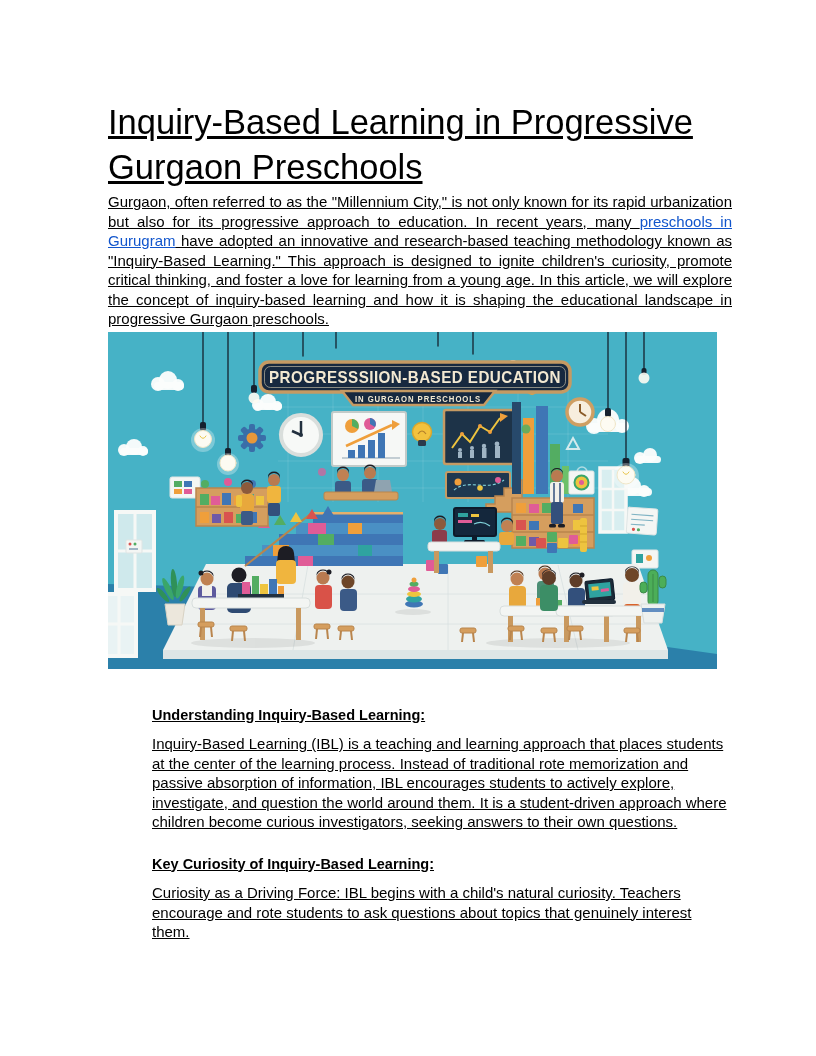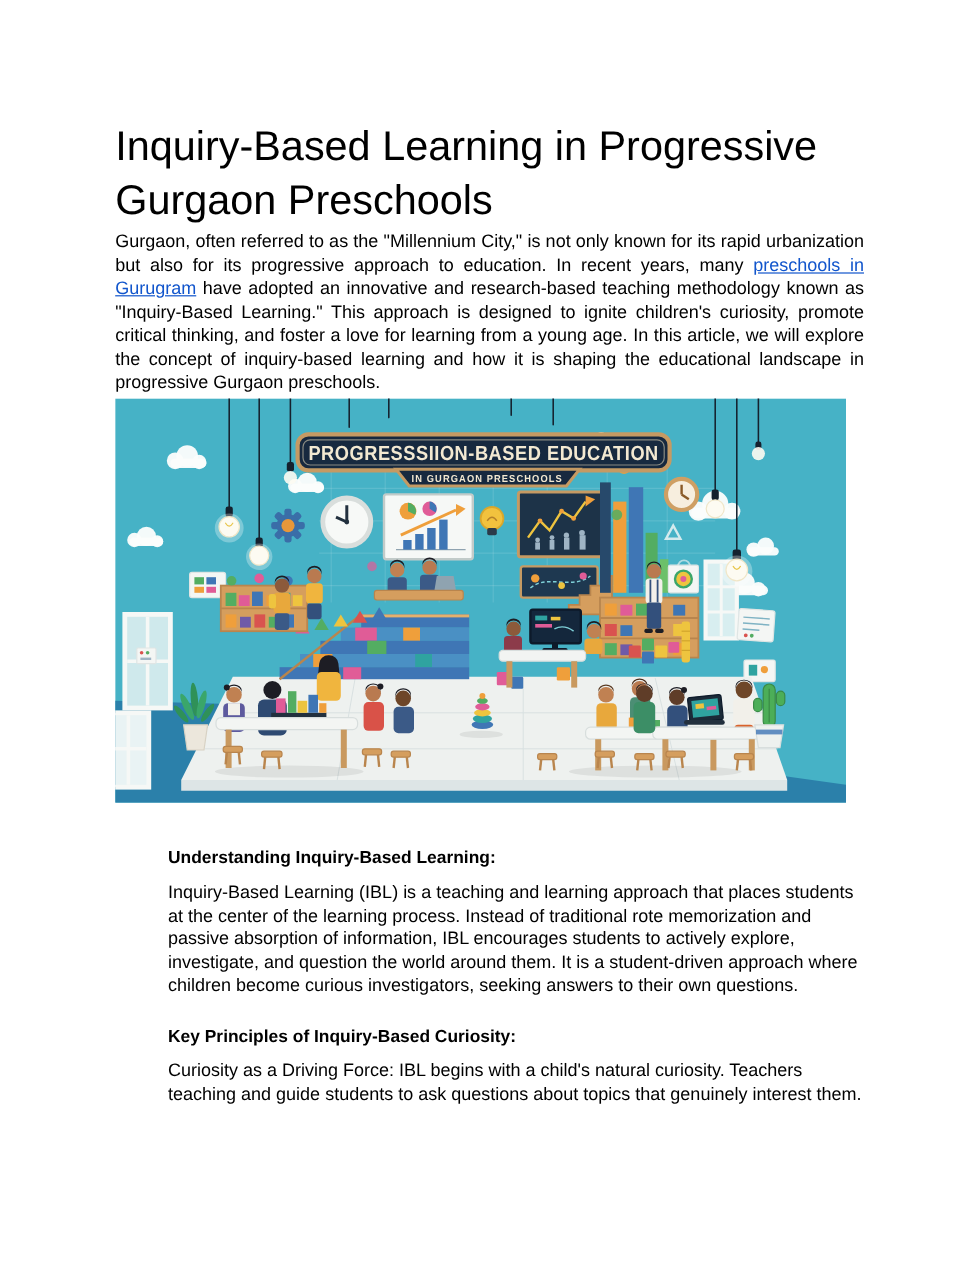--- a/index.html
+++ b/index.html
@@ -1,18 +1,18 @@
 <!DOCTYPE html>
 <html><head>
 <meta charset="utf-8">
 <style>
   html,body{margin:0;padding:0;background:#ffffff;}
   .page{position:relative;width:816px;height:1056px;background:#ffffff;overflow:hidden;
         font-family:"Liberation Sans",sans-serif;color:#000;}
-  .content{position:absolute;left:96px;top:100px;width:624px;}
+  .content{position:absolute;left:108px;top:100px;width:624px;text-decoration:underline;}
   .doc-title{font-size:34.5px;font-weight:400;line-height:45px;margin:0 0 2px 0;color:#000;}
   .para{font-size:15px;line-height:19.5px;margin:0;color:#000;}
   .justify{text-align:justify;text-justify:inter-word;}
   .intro{margin-bottom:3px;}
   .doc-link{color:#1155cc;text-decoration:underline;cursor:pointer;}
   .figure{width:641px;height:337px;margin:0 0 37px 0;}
   .figure svg{display:block;width:609px;height:337px;}
   .h3{font-size:14.5px;font-weight:700;line-height:19.5px;margin:0 0 9px 0;color:#000;}
   .section{margin-bottom:23px;margin-left:44px;}
   .banner-title{font:bold 17px "Liberation Sans",sans-serif;fill:#f3e9d2;letter-spacing:.5px;}
@@ -540,18 +540,18 @@
         </g>
       </svg>
     </div>
 
     <div class="section">
       <h3 class="h3">Understanding Inquiry-Based Learning:</h3>
       <p class="para">Inquiry-Based Learning (IBL) is a teaching and learning approach that places students at the center of the learning process. Instead of traditional rote memorization and passive absorption of information, IBL encourages students to actively explore, investigate, and question the world around them. It is a student-driven approach where children become curious investigators, seeking answers to their own questions.</p>
     </div>
 
     <div class="section">
-      <h3 class="h3">Key Principles of Inquiry-Based Curiosity:</h3>
-      <p class="para">Curiosity as a Driving Force: IBL begins with a child's natural curiosity. Teachers teaching and guide students to ask questions about topics that genuinely interest them.</p>
+      <h3 class="h3">Key Curiosity of Inquiry-Based Learning:</h3>
+      <p class="para">Curiosity as a Driving Force: IBL begins with a child's natural curiosity. Teachers encourage and rote students to ask questions about topics that genuinely interest them.</p>
     </div>
 
   </div>
 </div>
 
 </body></html>

